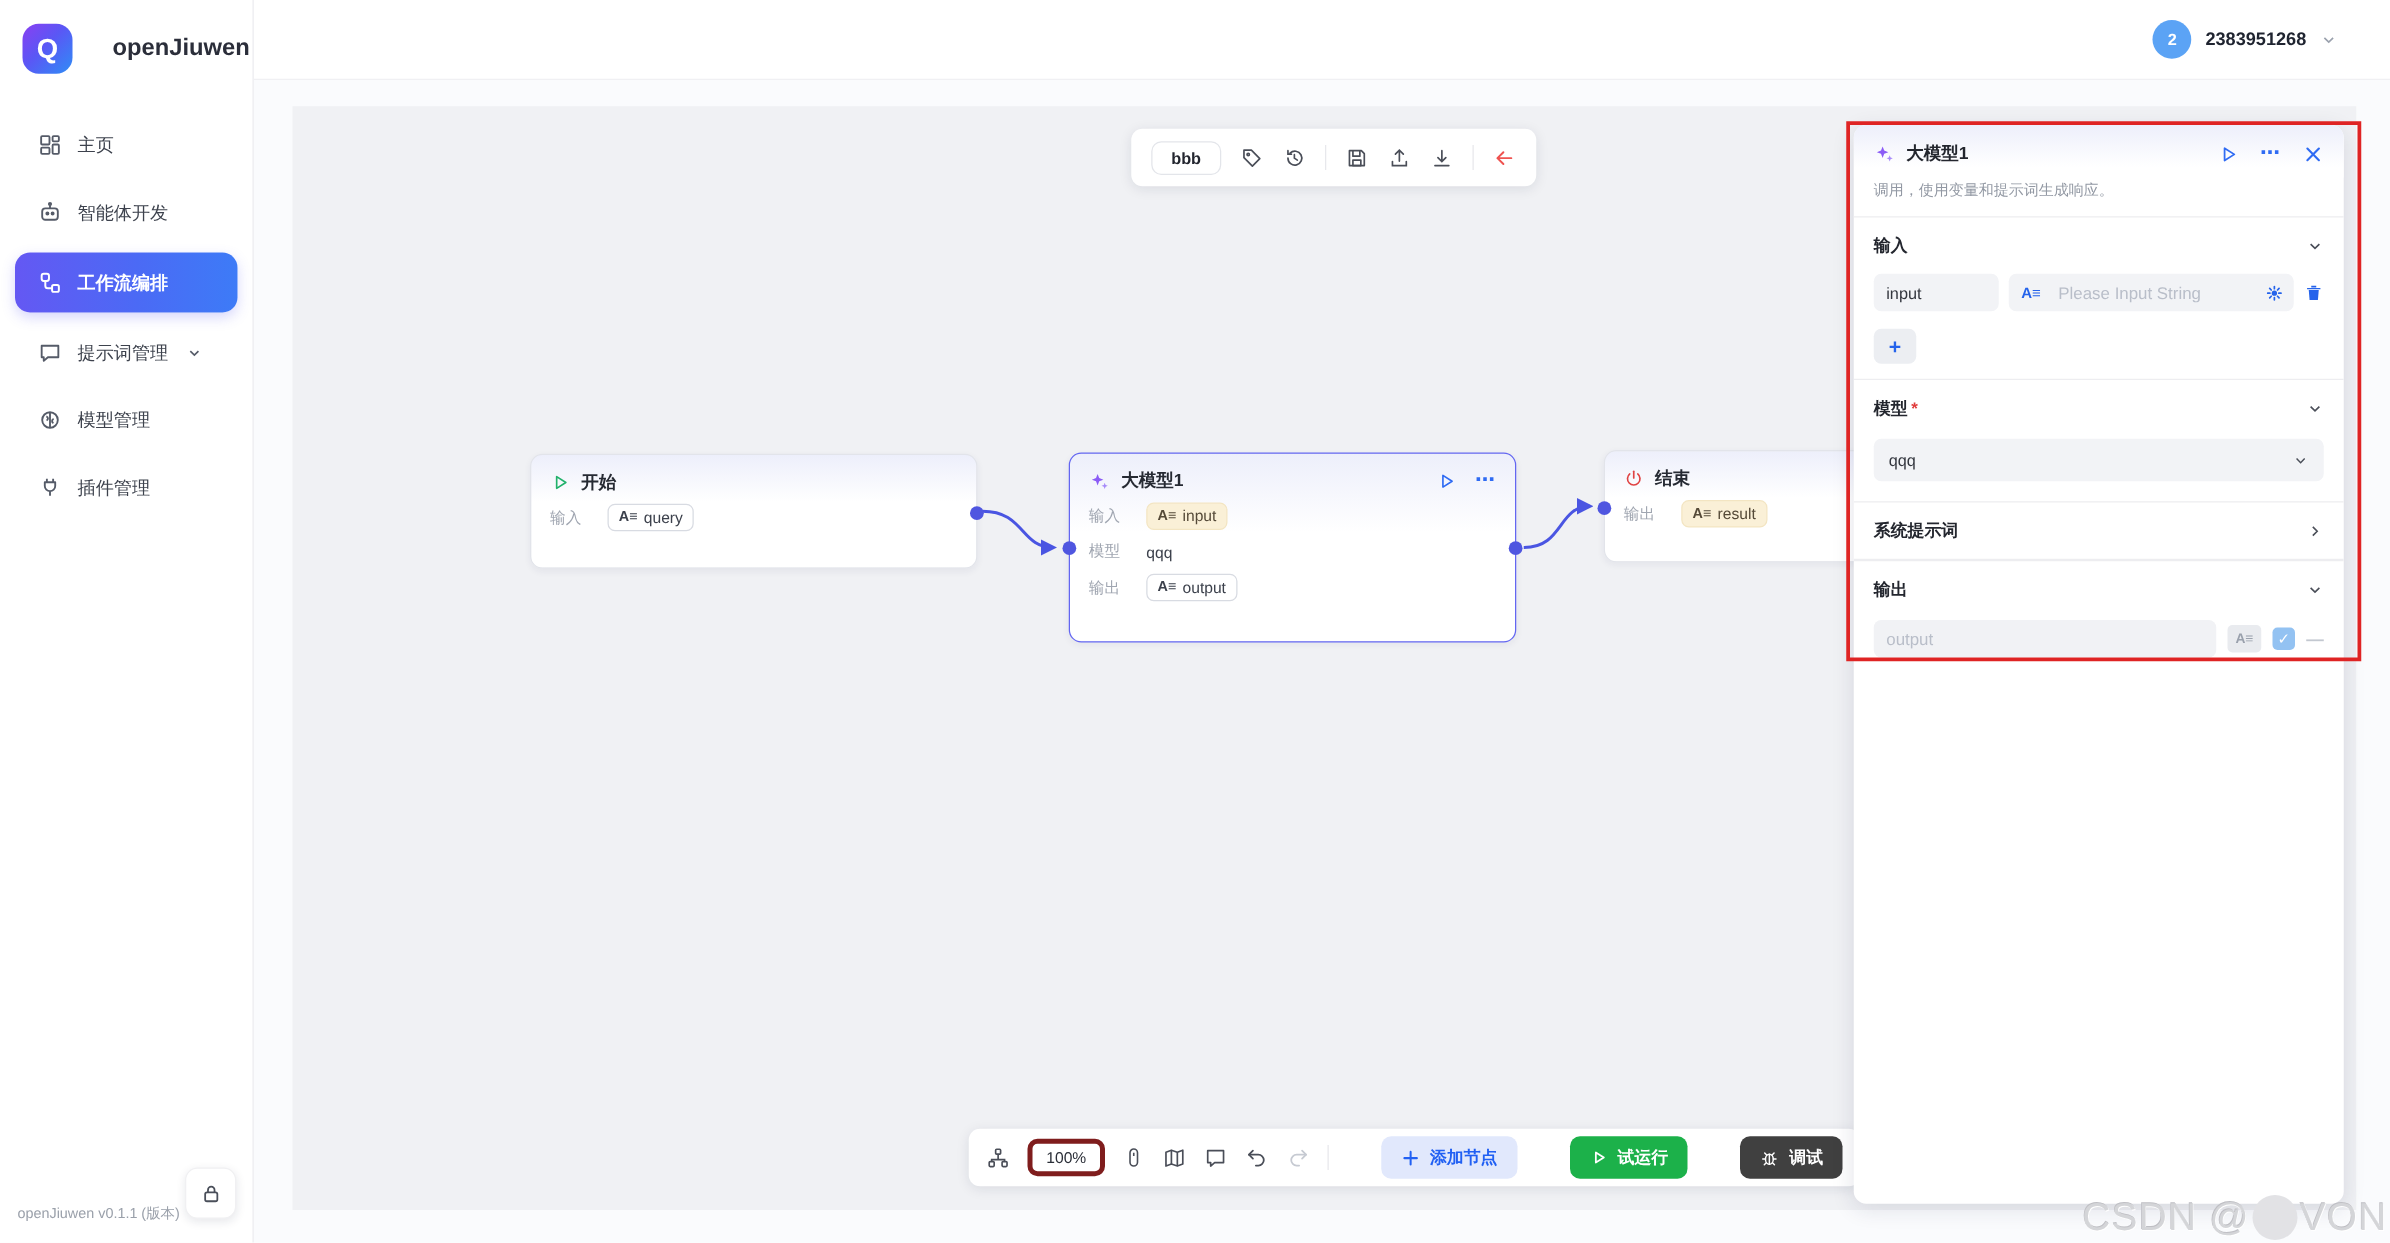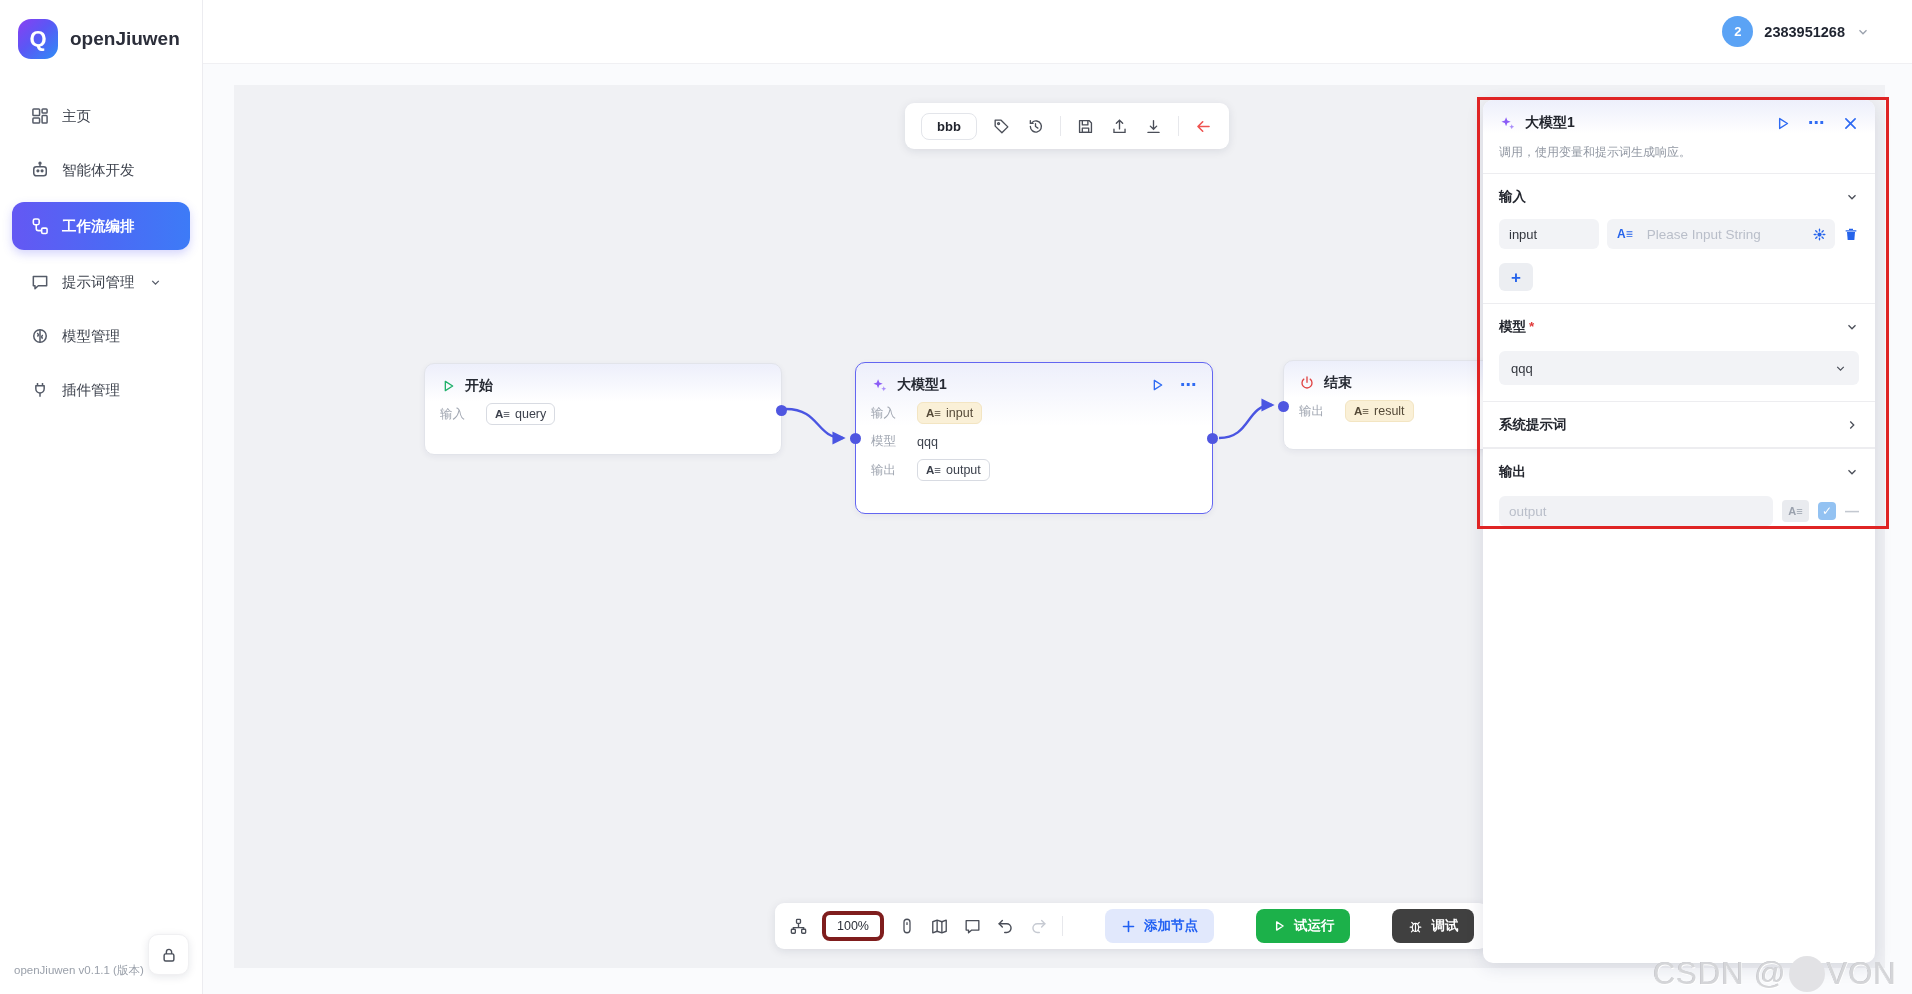--- a/index.html
+++ b/index.html
@@ -10,21 +10,21 @@
   .ic { display:inline-block; vertical-align:middle; flex:none; }
 
   
   .sidebar { position:absolute; left:0; top:0; width:203px; height:994px;
     background:#fff; border-right:1px solid #ececf0; z-index:20; }
   .logo-row { display:flex; align-items:center; gap:12px; padding:14px 0 0 18px; height:64px; }
   .logo-badge { width:40px; height:40px; border-radius:13px;
     background:linear-gradient(135deg,#8a3ff2 0%,#5a57f5 45%,#2f8df6 100%);
     display:flex; align-items:center; justify-content:center;
     color:#fff; font-size:22px; font-weight:800; }
-  .brand-name { font-size:19px; font-weight:700; color:#2b2e3a; }
+  .brand-name { font-size:19px; font-weight:700; color:#2b2e3a;margin-left:20px; }
   .nav { padding:30px 12px 0 12px; display:flex; flex-direction:column; gap:10px; }
   .nav-item { display:flex; align-items:center; gap:12px; height:44px;
     padding:0 0 0 18px; border-radius:12px; color:#3d424d; font-size:14.5px; cursor:pointer; }
   .nav-item .ic { color:#555b68; }
   .nav-item.active { height:48px;
     background:linear-gradient(90deg,#6458f3 0%,#4b6af5 55%,#3d7bf7 100%);
     color:#fff; font-weight:600; box-shadow:0 4px 10px rgba(90,90,245,.25); }
   .nav-item.active .ic { color:#fff; }
   .nav-chevron { margin-left:2px; color:#7b8费; color:#7b8290; }
   .version { position:absolute; left:14px; bottom:16px; font-size:11.5px; color:#9aa0aa; }
@@ -128,21 +128,21 @@
   .selection-rect { position:absolute; left:1274px; top:33px; width:412px; height:432px;
     border:3px solid #df2424; z-index:12; pointer-events:none; }
 
   
   .lock-fab { position:absolute; left:148px; top:934px; width:41px; height:41px; z-index:25;
     background:#fff; border:1px solid #f0f0f2; border-radius:10px;
     box-shadow:0 2px 8px rgba(20,30,60,.10); display:flex; align-items:center; justify-content:center;
     color:#4a4f5a; cursor:pointer; }
 
   
-  .watermark { position:absolute; right:15px; bottom:2px; z-index:40; display:flex; align-items:flex-start;
+  .watermark { position:absolute; right:2px; bottom:2px; z-index:40; display:flex; align-items:flex-start;
     font-size:31px; color:#d4d5d8; letter-spacing:1px;
     text-shadow:0.5px 0.5px 0 #ffffff, -0.5px -0.5px 0 #bfbfc4; }
   .wm-circle { width:36px; height:36px; border-radius:50%; background:#e2e2e5; margin:0 2px; }
 </style>
 </head>
 <body>
 
 <aside class="sidebar">
   <div class="logo-row">
     <div class="logo-badge">Q</div>

